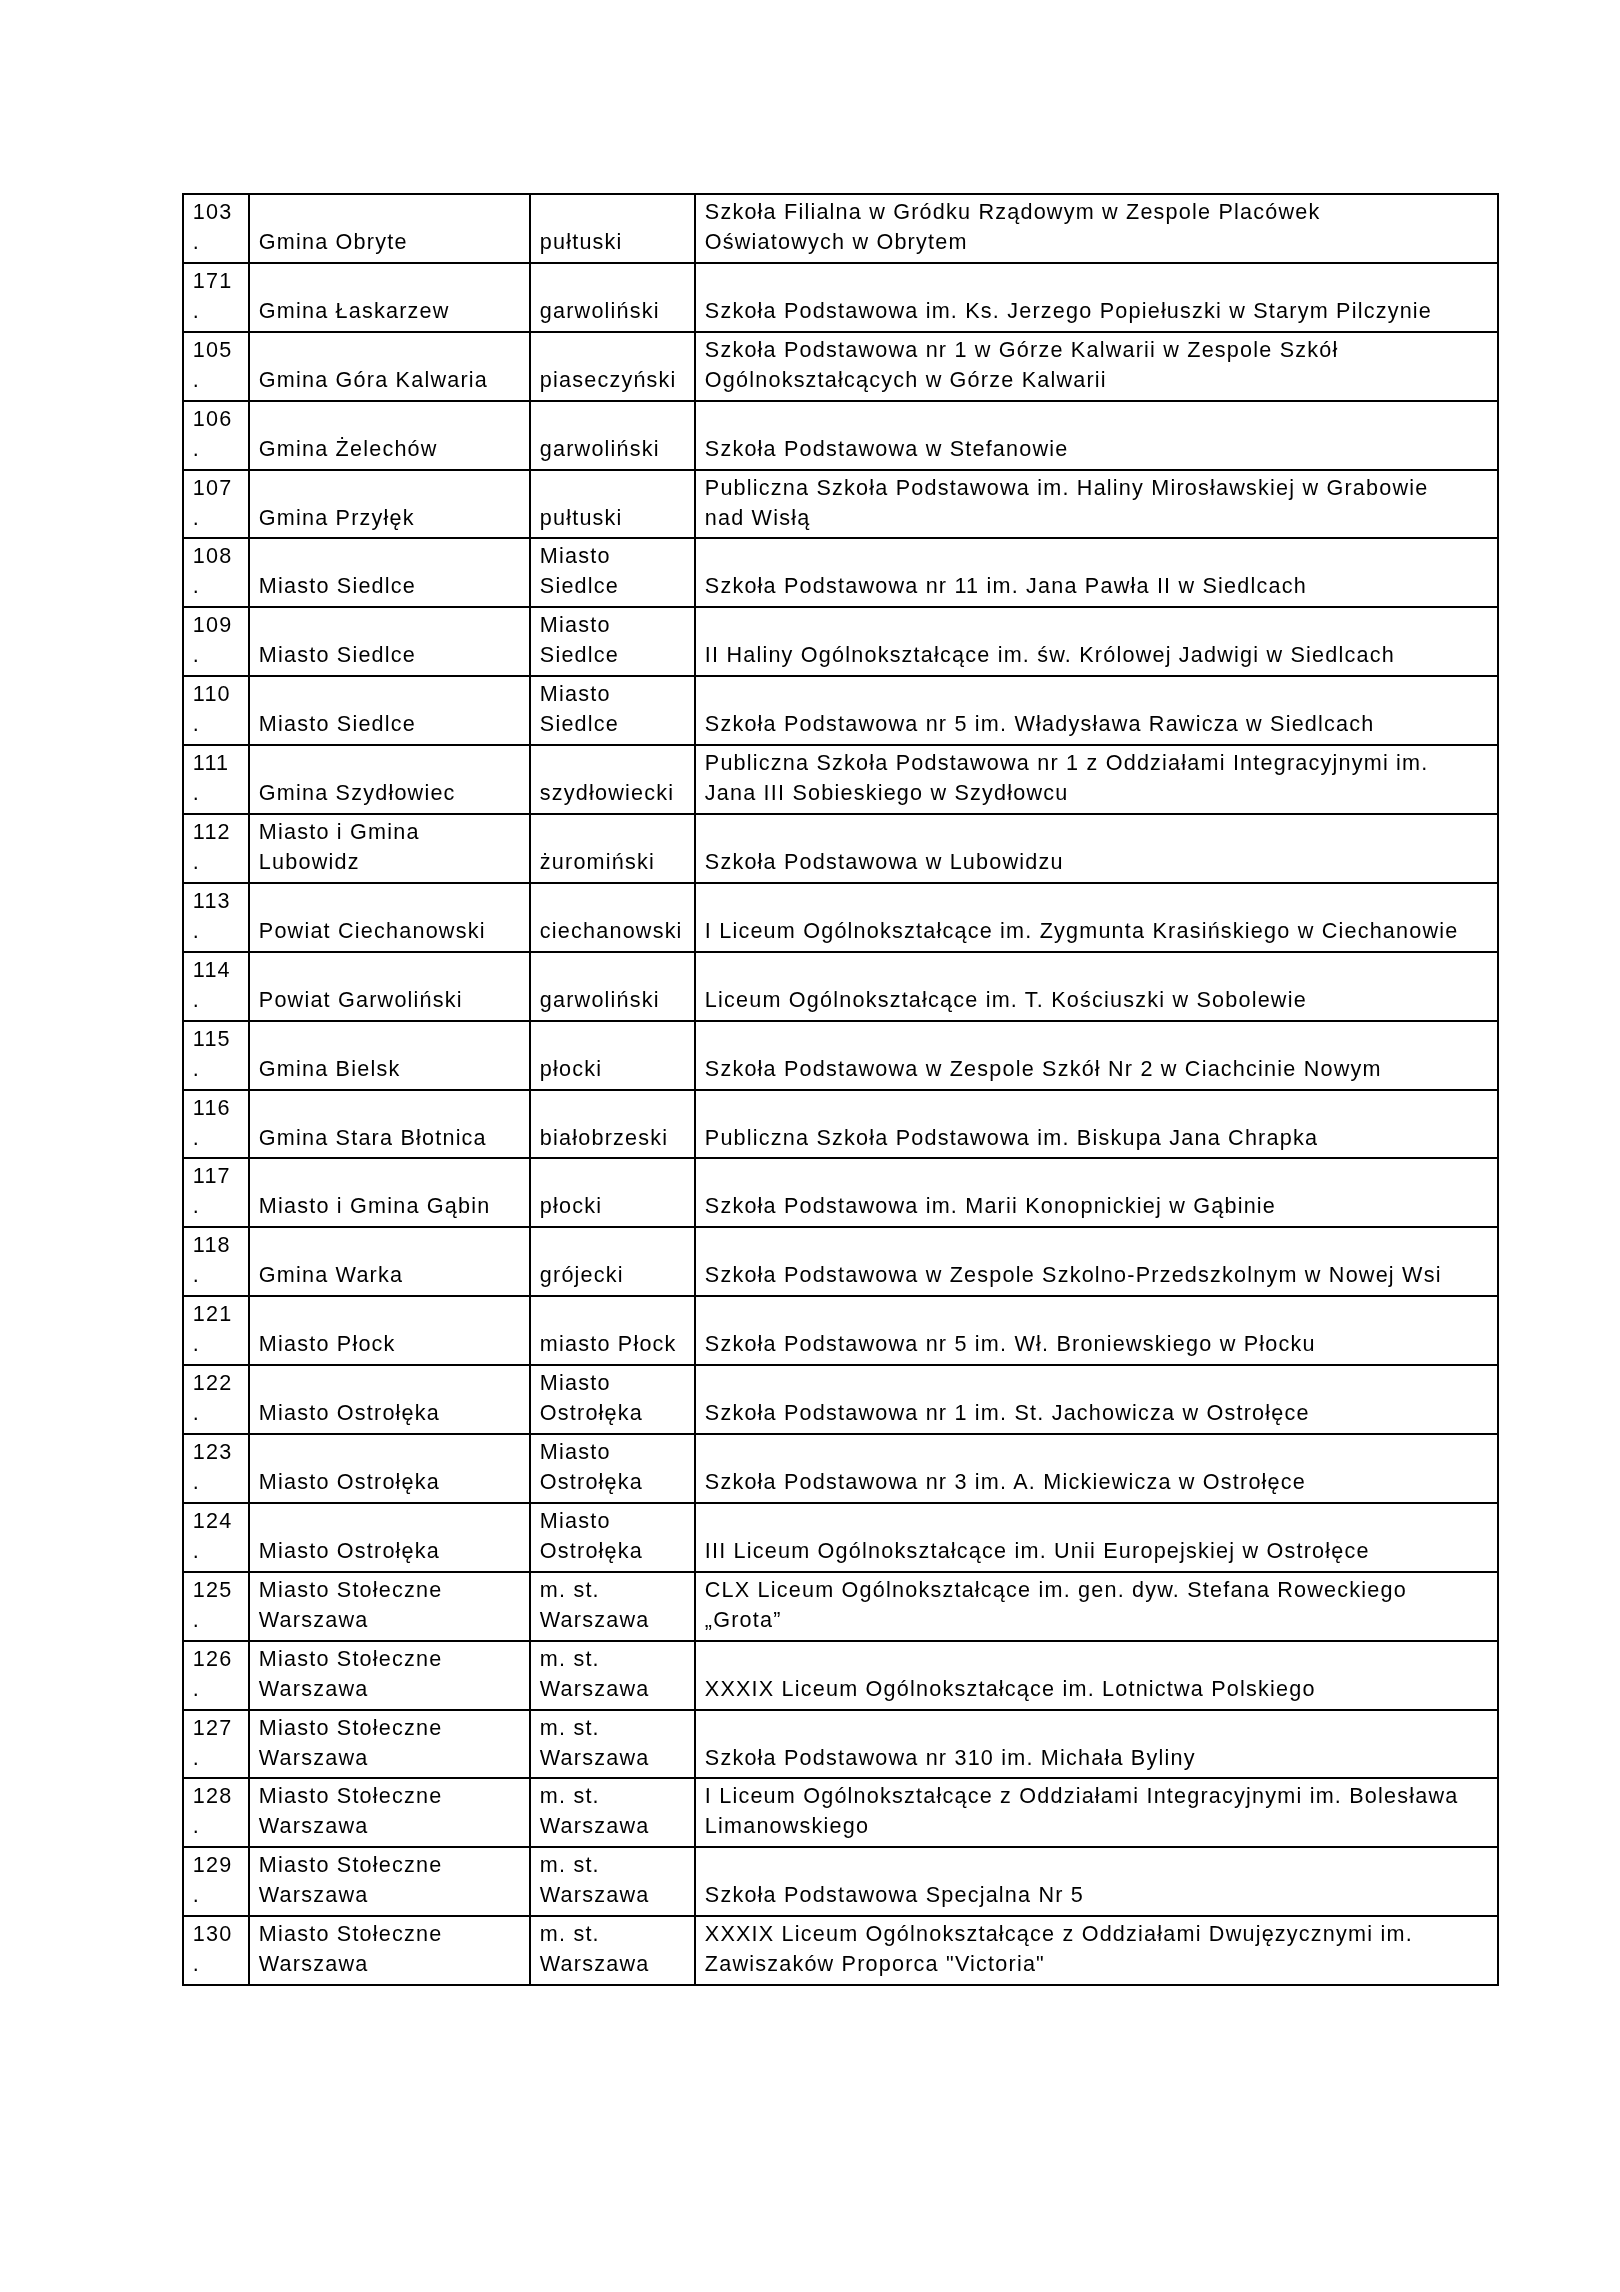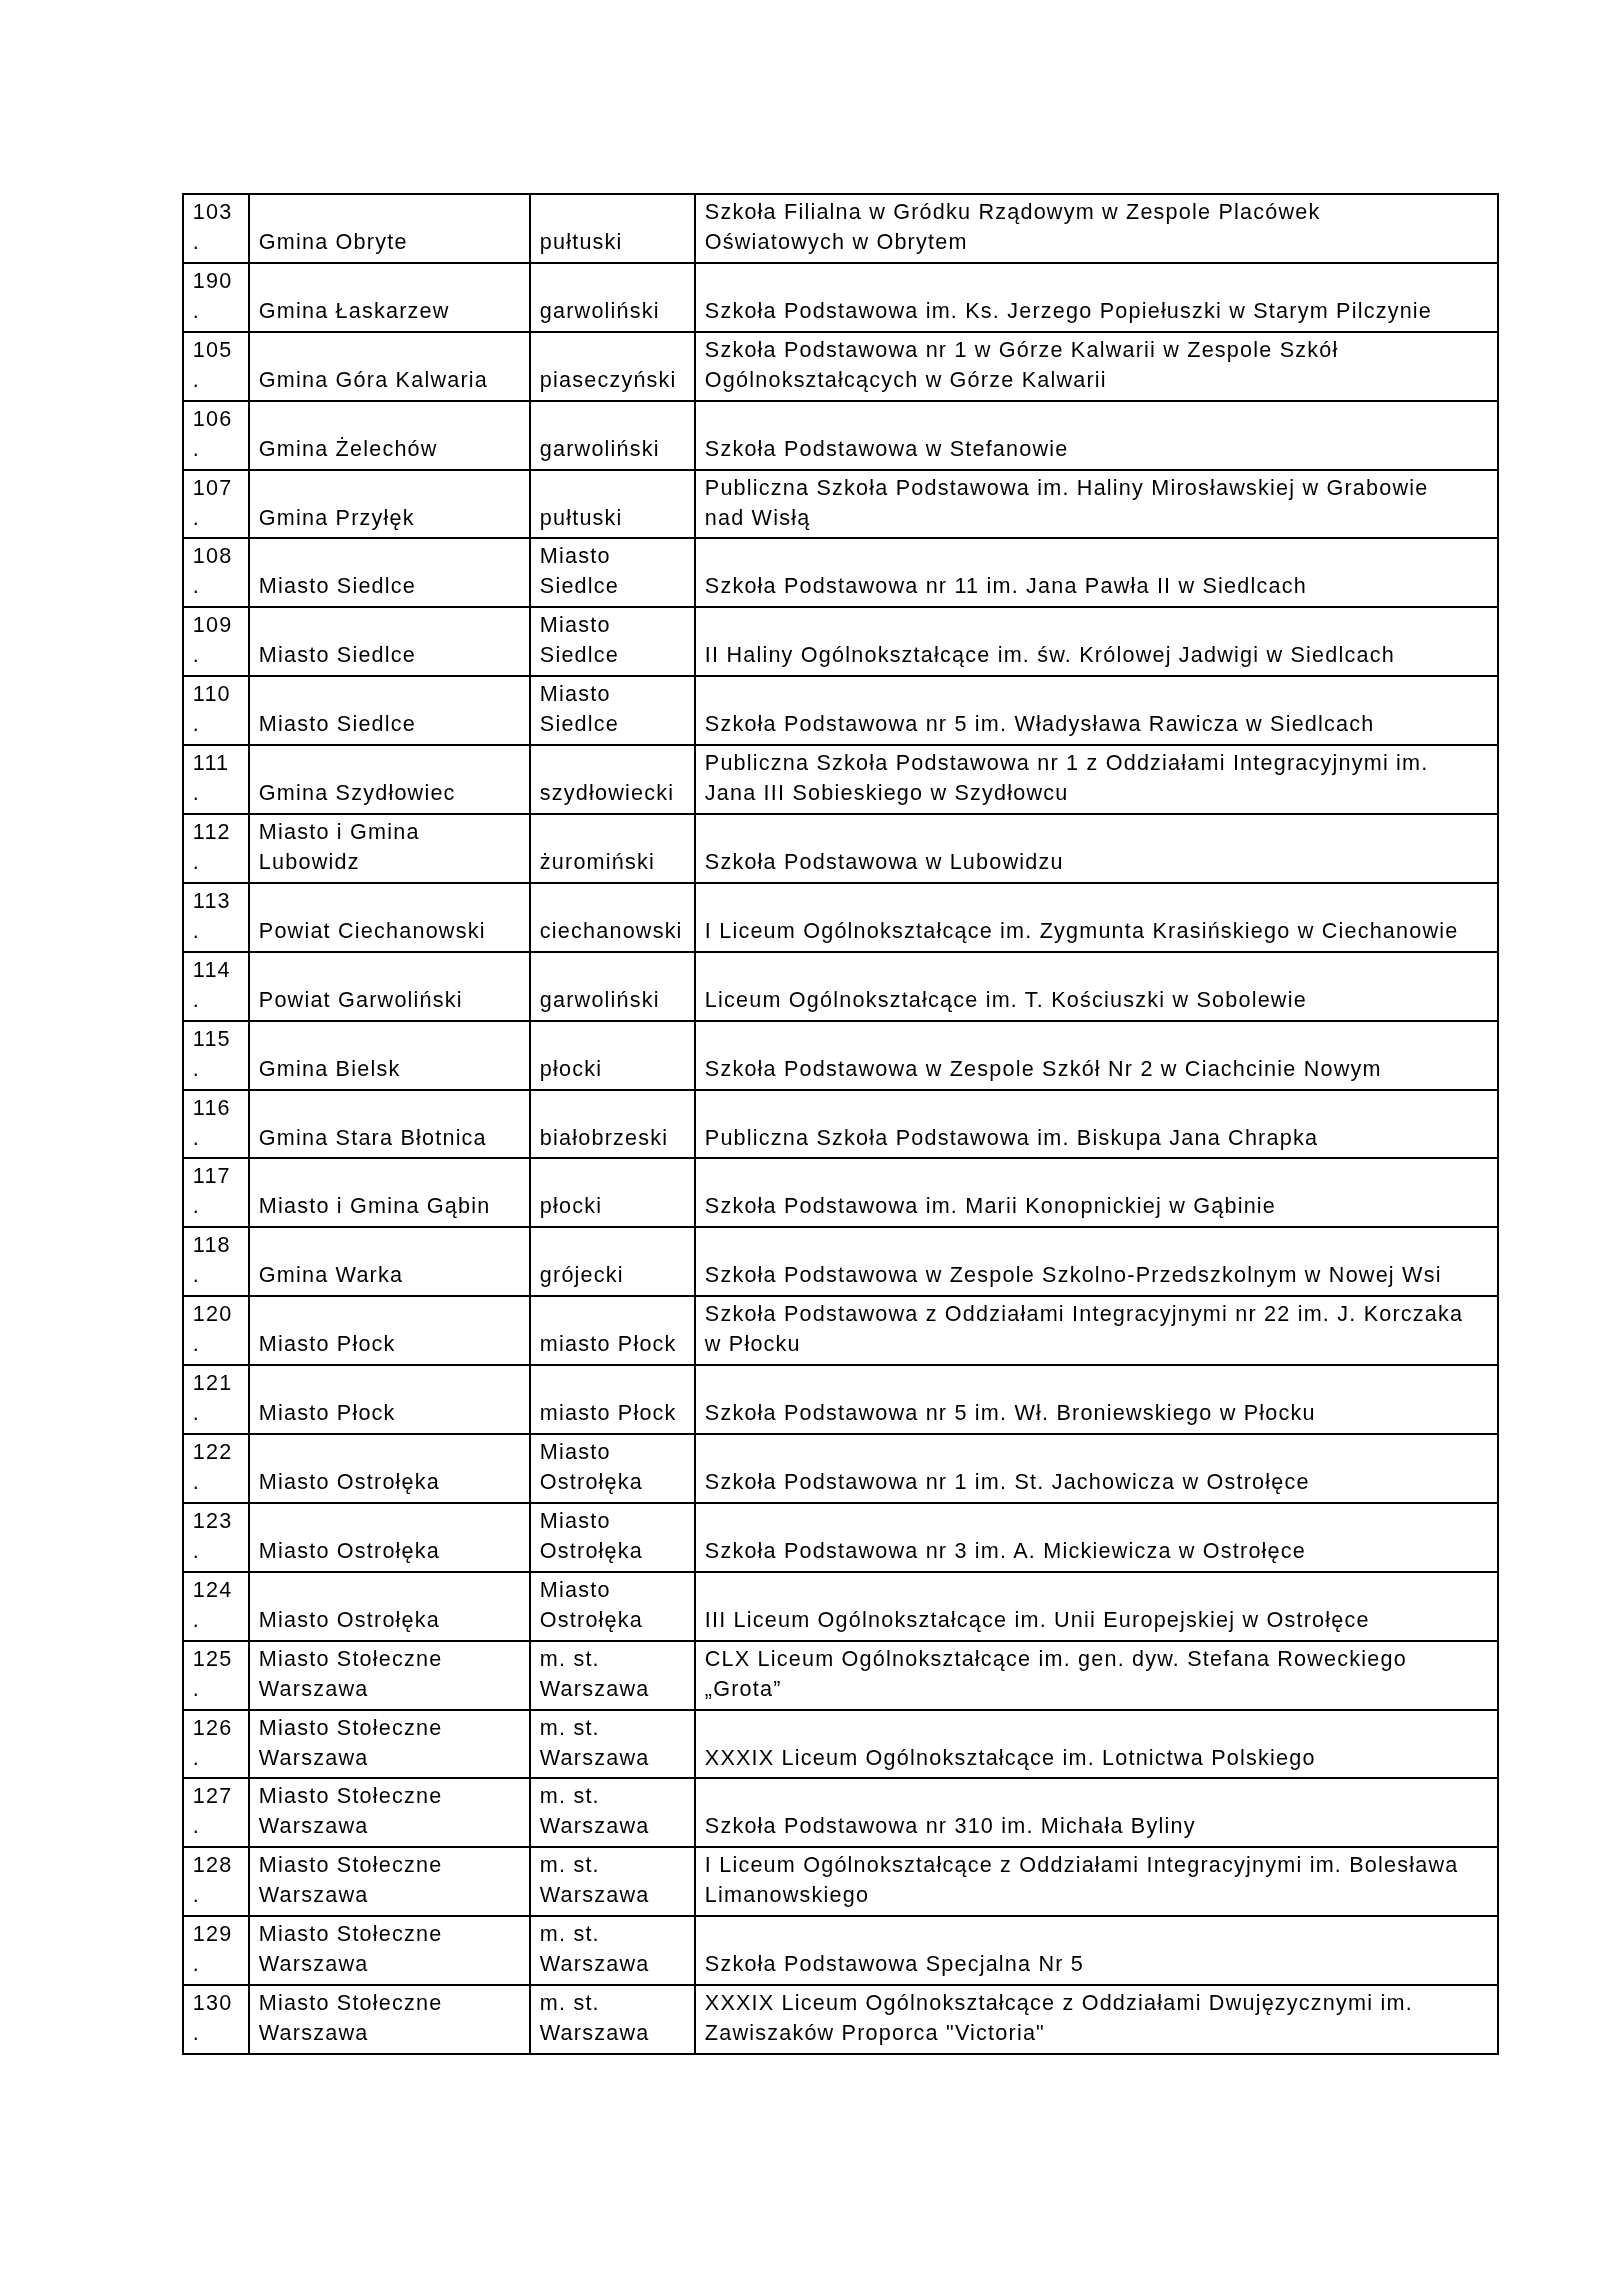--- a/index.html
+++ b/index.html
@@ -59,21 +59,21 @@
     <tbody>
         <tr>
           <td>103
 .</td>
           <td>Gmina Obryte</td>
           <td>pułtuski</td>
           <td>Szkoła Filialna w Gródku Rządowym w Zespole Placówek
 Oświatowych w Obrytem</td>
         </tr>
         <tr>
-          <td>190
+          <td>171
 .</td>
           <td>Gmina Łaskarzew</td>
           <td>garwoliński</td>
           <td>Szkoła Podstawowa im. Ks. Jerzego Popiełuszki w Starym Pilczynie</td>
         </tr>
         <tr>
           <td>105
 .</td>
           <td>Gmina Góra Kalwaria</td>
           <td>piaseczyński</td>
@@ -169,28 +169,20 @@
           <td>Miasto i Gmina Gąbin</td>
           <td>płocki</td>
           <td>Szkoła Podstawowa im. Marii Konopnickiej w Gąbinie</td>
         </tr>
         <tr>
           <td>118
 .</td>
           <td>Gmina Warka</td>
           <td>grójecki</td>
           <td>Szkoła Podstawowa w Zespole Szkolno-Przedszkolnym w Nowej Wsi</td>
-        </tr>
-        <tr>
-          <td>120
-.</td>
-          <td>Miasto Płock</td>
-          <td>miasto Płock</td>
-          <td>Szkoła Podstawowa z Oddziałami Integracyjnymi nr 22 im. J. Korczaka
-w Płocku</td>
         </tr>
         <tr>
           <td>121
 .</td>
           <td>Miasto Płock</td>
           <td>miasto Płock</td>
           <td>Szkoła Podstawowa nr 5 im. Wł. Broniewskiego w Płocku</td>
         </tr>
         <tr class="bold">
           <td>122

